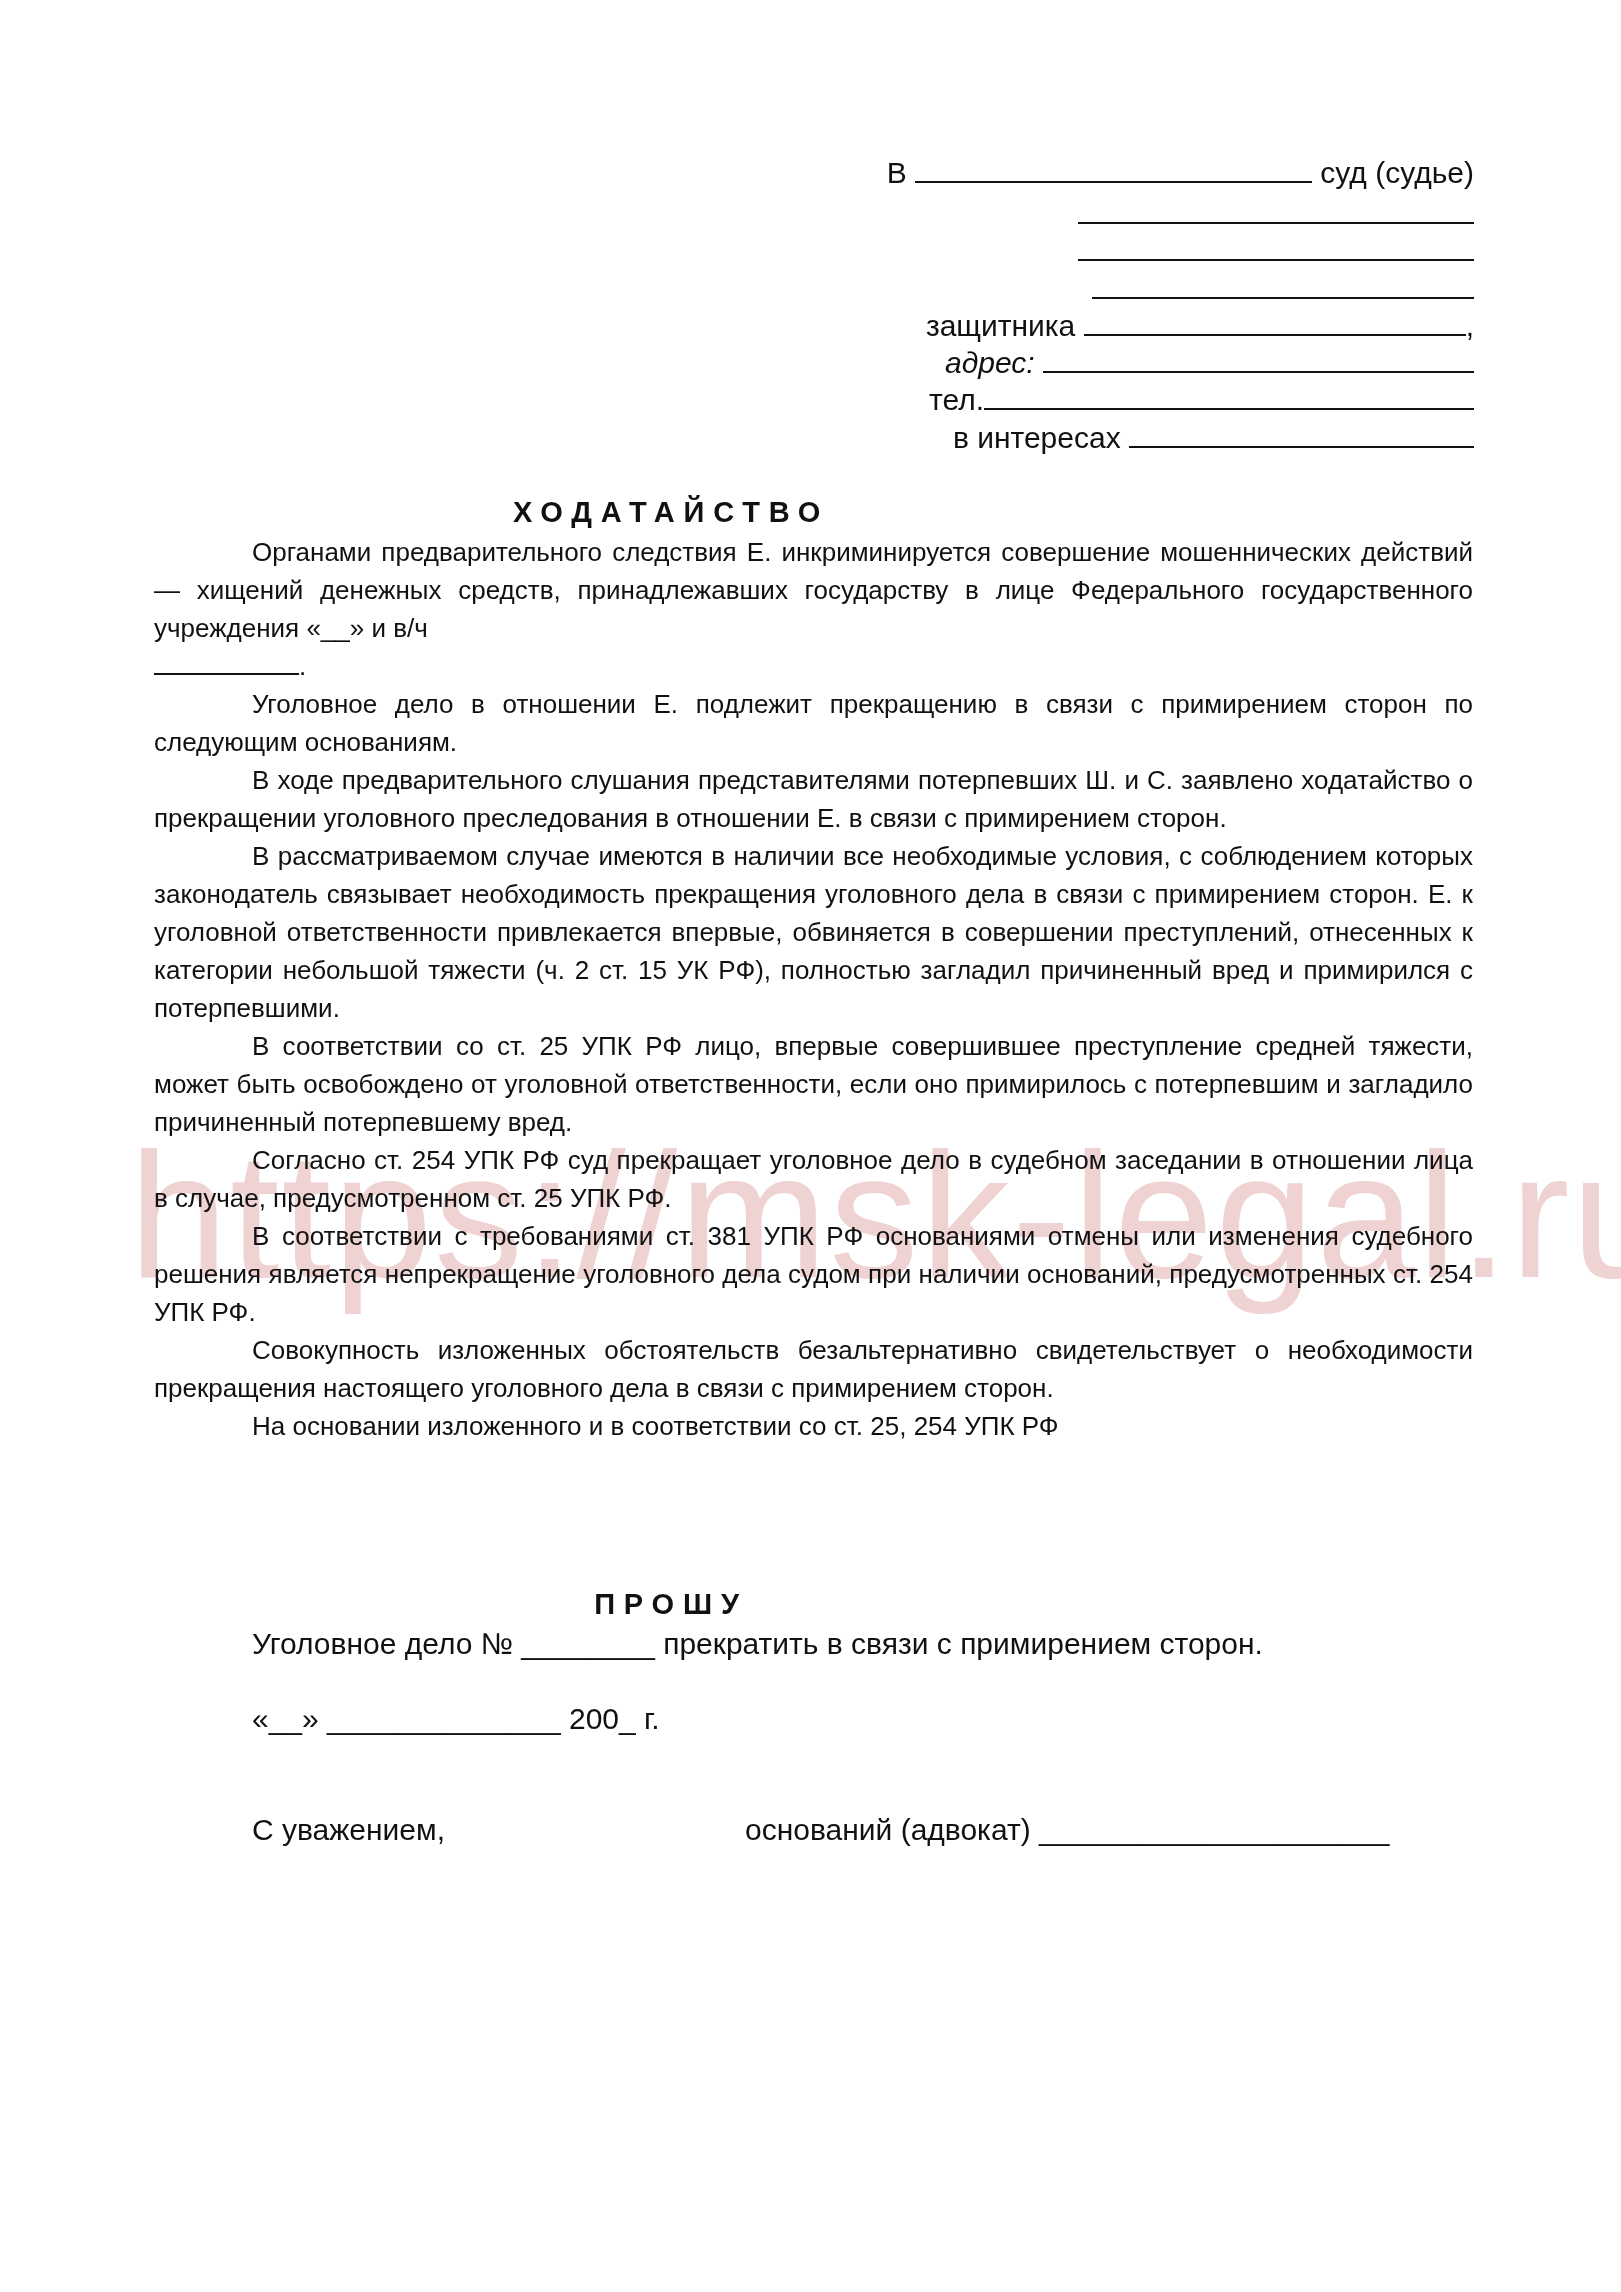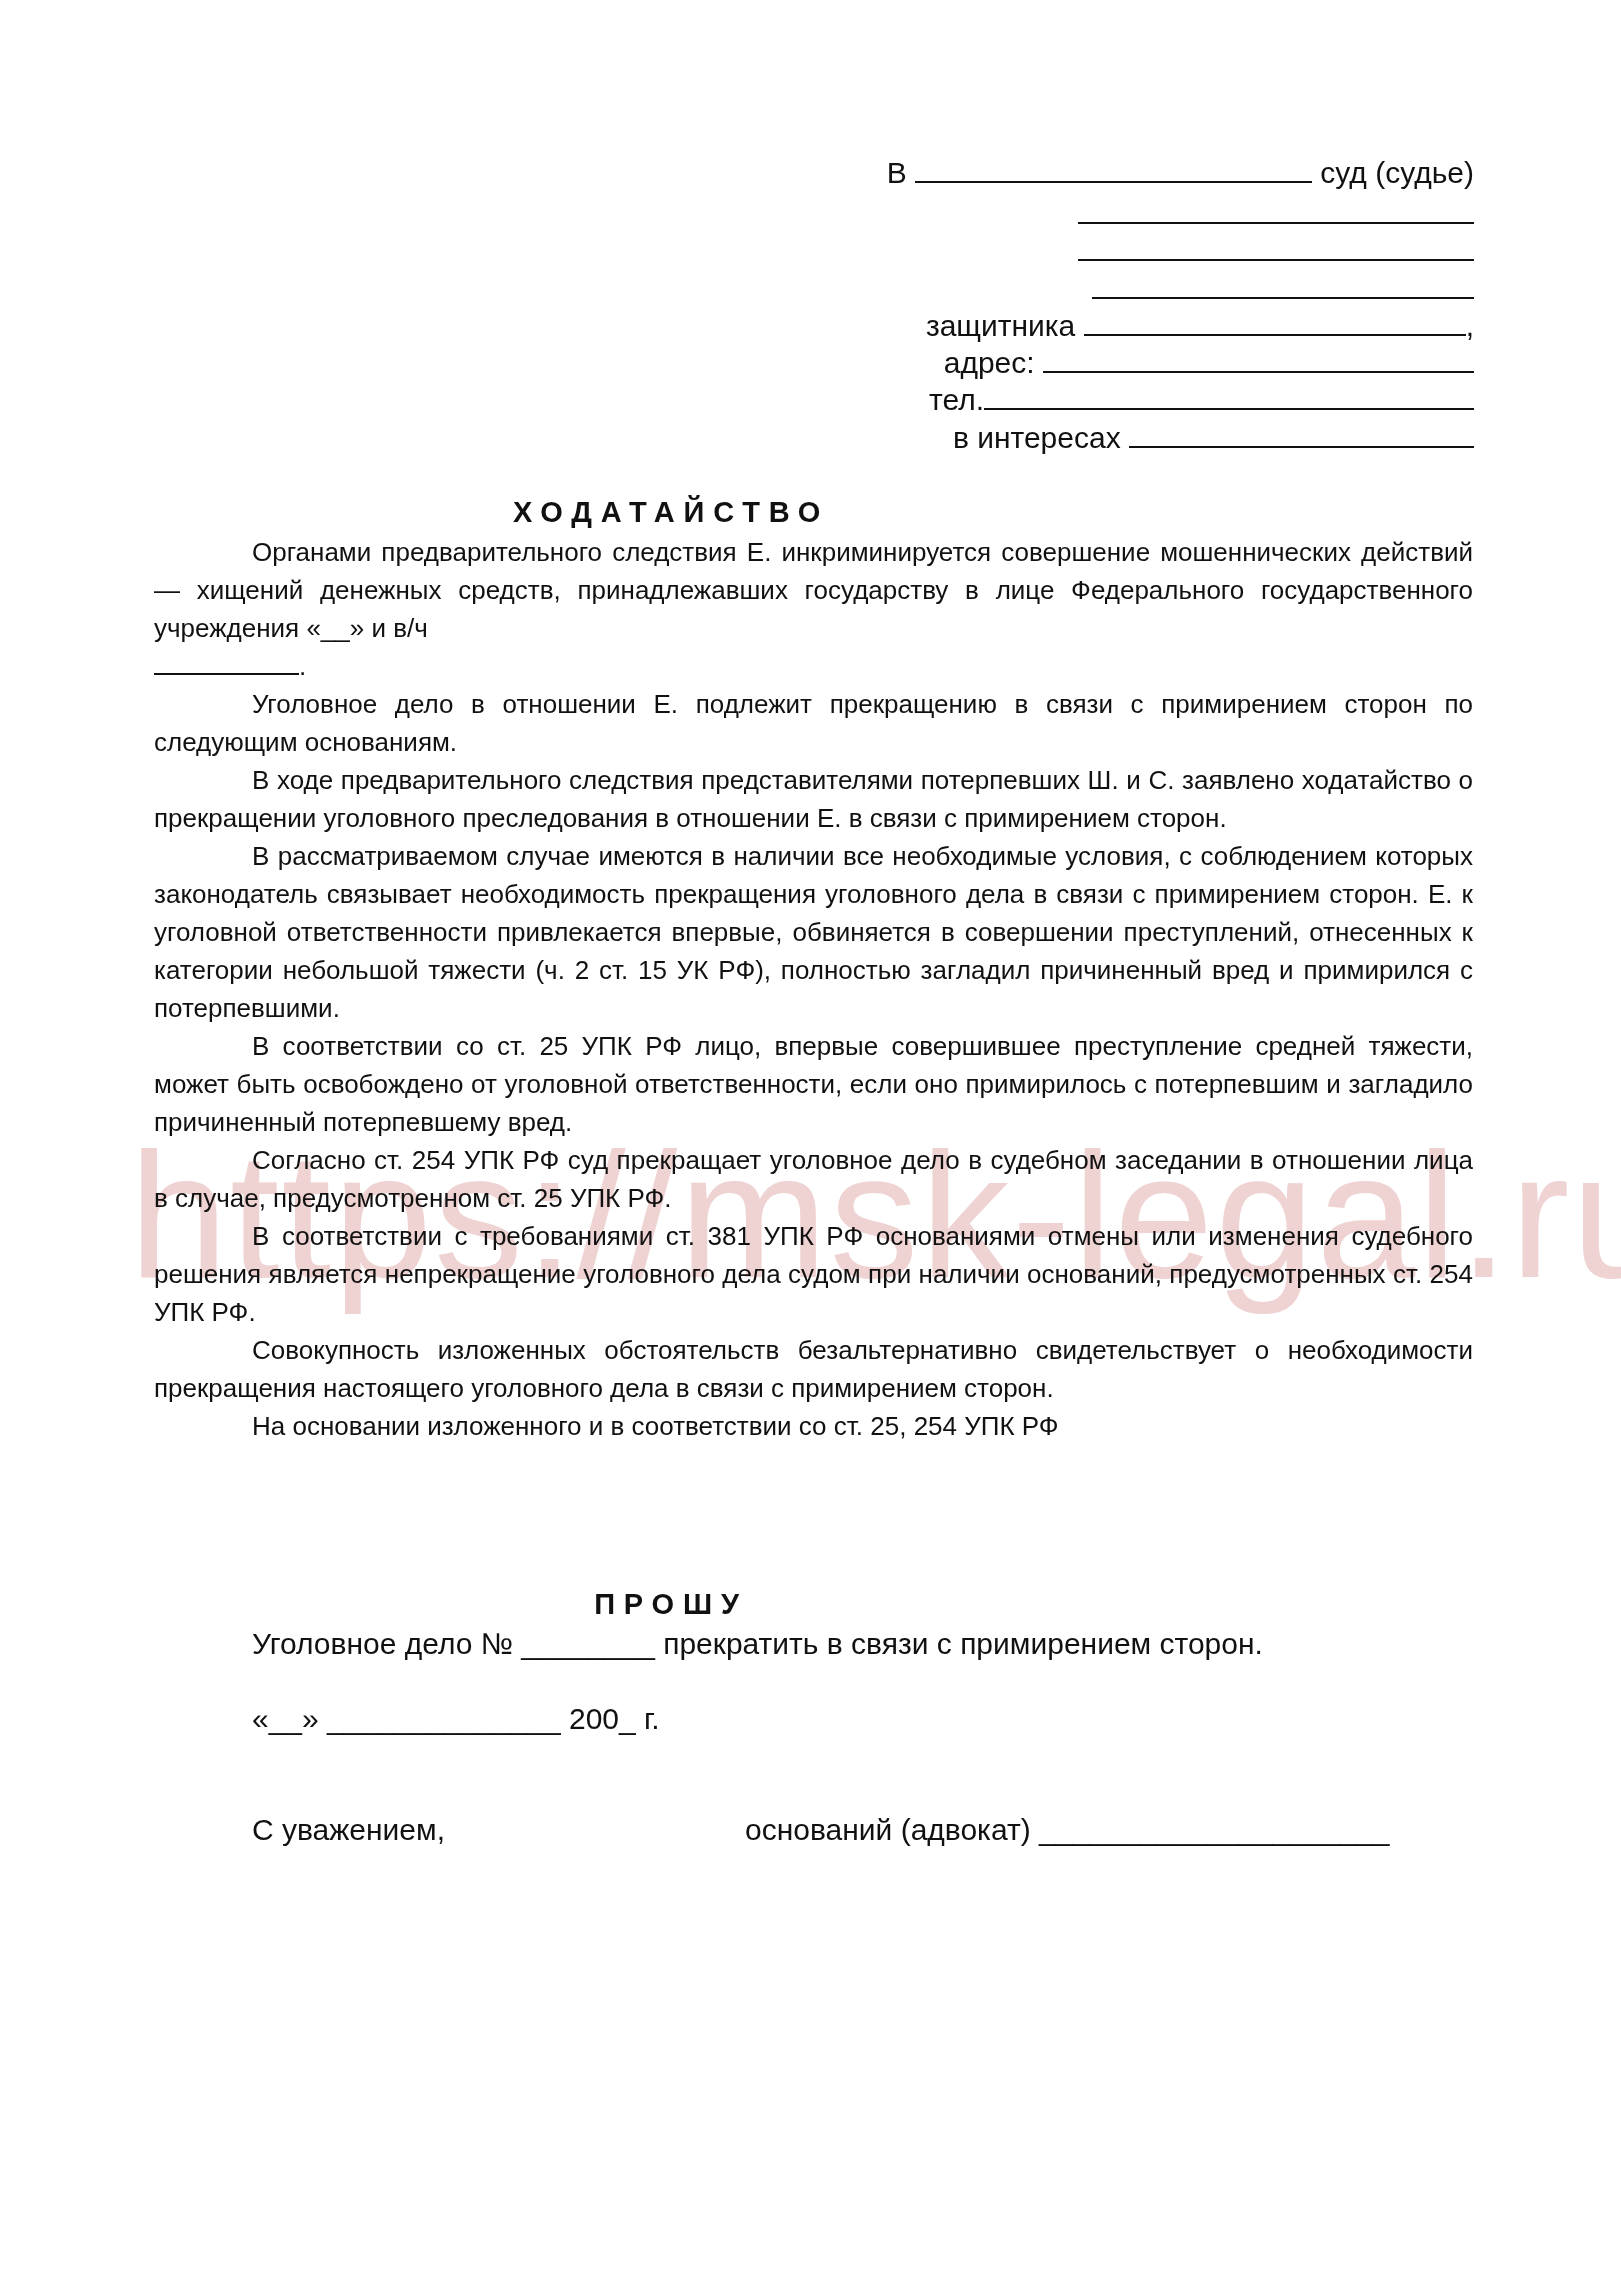--- a/index.html
+++ b/index.html
@@ -49,39 +49,39 @@
     <div class="hdr" style="top:233px;">
       <span class="blank" style="width:396px;"></span>
     </div>
     <div class="hdr" style="top:271px;">
       <span class="blank" style="width:382px;"></span>
     </div>
     <div class="hdr" style="top:308px;">
       <span>защитника</span>
       <span class="blank" style="width:382px;"></span><span>,</span>
     </div>
-    <div class="hdr" style="top:345px;">
+    <div class="hdr" style="top:345px;font-style:italic;">
       <span>адрес:</span>
       <span class="blank" style="width:431px;"></span>
     </div>
     <div class="hdr" style="top:382px;">
       <span>тел.</span><span class="blank" style="width:490px;"></span>
     </div>
     <div class="hdr" style="top:420px;">
       <span>в интересах</span>
       <span class="blank" style="width:345px;"></span>
     </div>
 
     <div class="title" style="top:496px;">ХОДАТАЙСТВО</div>
 
     <div class="body" style="top:533px;">
       <p class="para">Органами предварительного следствия Е. инкриминируется совершение мошеннических действий — хищений денежных средств, принадлежавших государству в лице Федерального государственного учреждения «__» и в/ч</p>
       <p class="para" style="text-indent:0;"><span class="blank-line"></span><span>.</span></p>
       <p class="para">Уголовное дело в отношении Е. подлежит прекращению в связи с примирением сторон по следующим основаниям.</p>
-      <p class="para">В ходе предварительного следствия представителями потерпевших Ш. и С. заявлено ходатайство о прекращении уголовного преследования в отношении Е. в связи с примирением сторон.</p>
+      <p class="para">В ходе предварительного слушания представителями потерпевших Ш. и С. заявлено ходатайство о прекращении уголовного преследования в отношении Е. в связи с примирением сторон.</p>
       <p class="para">В рассматриваемом случае имеются в наличии все необходимые условия, с соблюдением которых законодатель связывает необходимость прекращения уголовного дела в связи с примирением сторон. Е. к уголовной ответственности привлекается впервые, обвиняется в совершении преступлений, отнесенных к категории небольшой тяжести (ч. 2 ст. 15 УК РФ), полностью загладил причиненный вред и примирился с потерпевшими.</p>
       <p class="para">В соответствии со ст. 25 УПК РФ лицо, впервые совершившее преступление средней тяжести, может быть освобождено от уголовной ответственности, если оно примирилось с потерпевшим и загладило причиненный потерпевшему вред.</p>
       <p class="para">Согласно ст. 254 УПК РФ суд прекращает уголовное дело в судебном заседании в отношении лица в случае, предусмотренном ст. 25 УПК РФ.</p>
       <p class="para">В соответствии с требованиями ст. 381 УПК РФ основаниями отмены или изменения судебного решения является непрекращение уголовного дела судом при наличии оснований, предусмотренных ст. 254 УПК РФ.</p>
       <p class="para">Совокупность изложенных обстоятельств безальтернативно свидетельствует о необходимости прекращения настоящего уголовного дела в связи с примирением сторон.</p>
       <p class="para short">На основании изложенного и в соответствии со ст. 25, 254 УПК РФ</p>
     </div>
 
     <div class="title" style="top:1588px;">ПРОШУ</div>
     <div class="request-line" style="top:1627px;">

